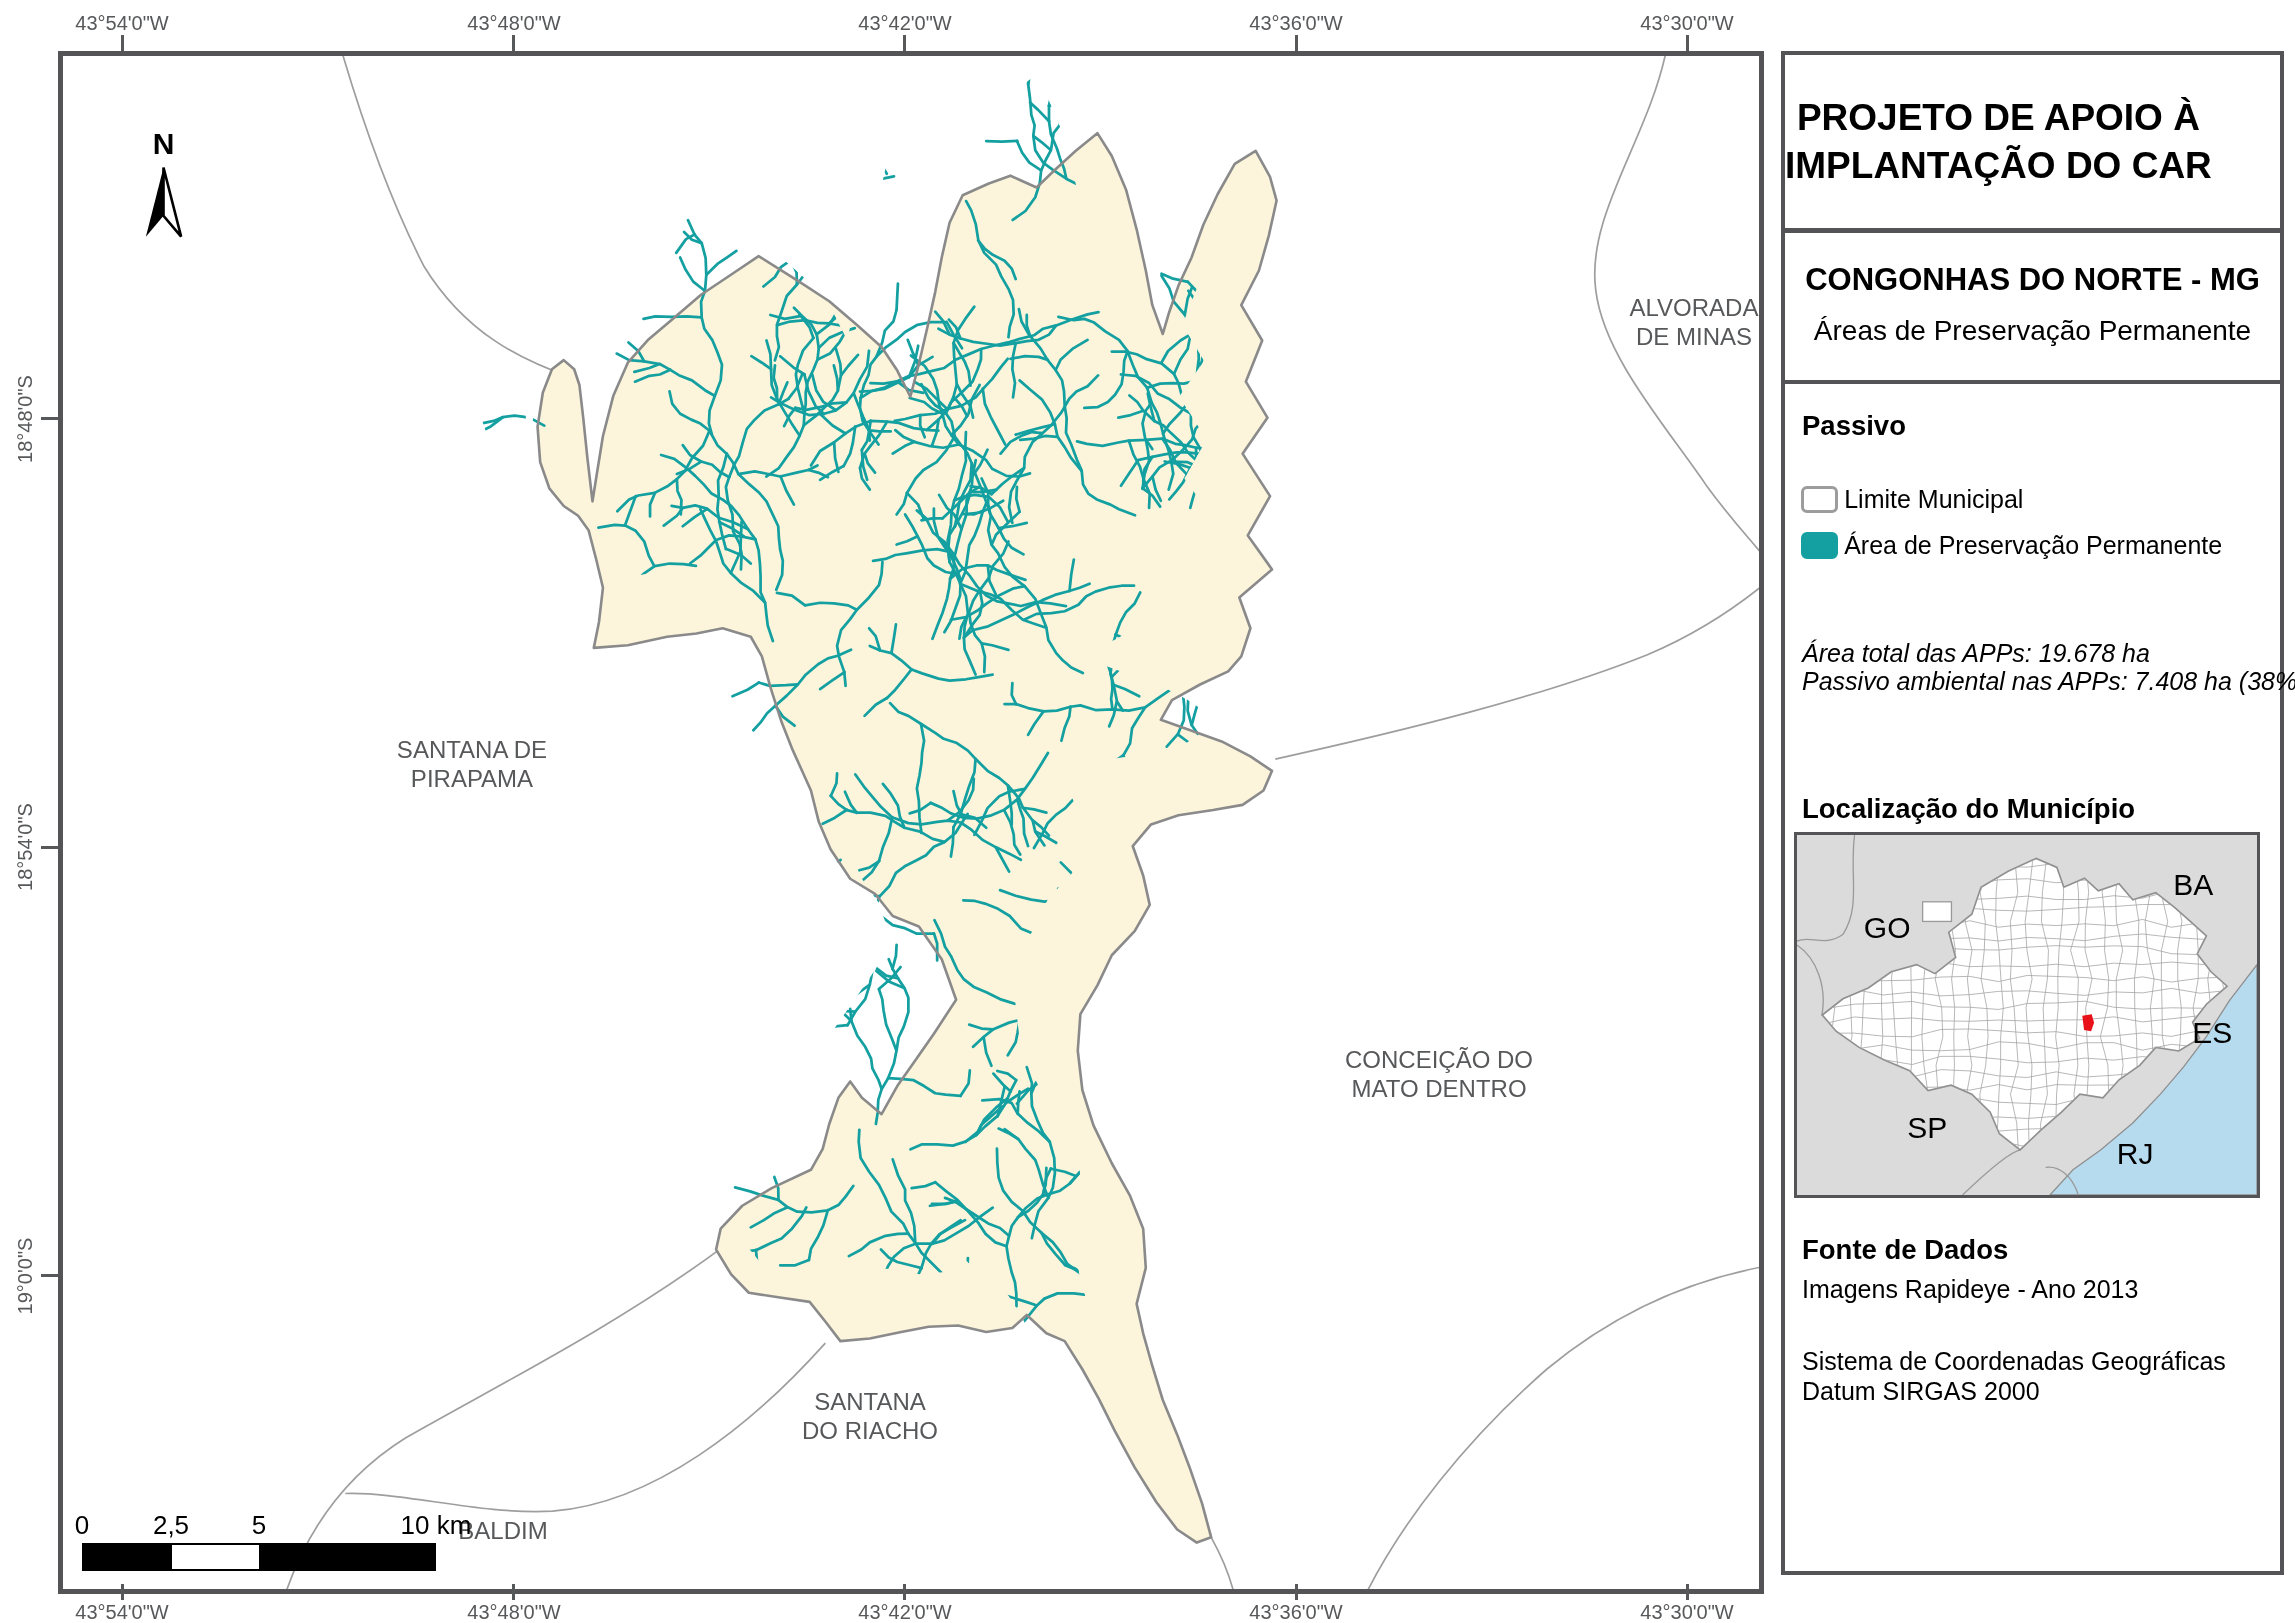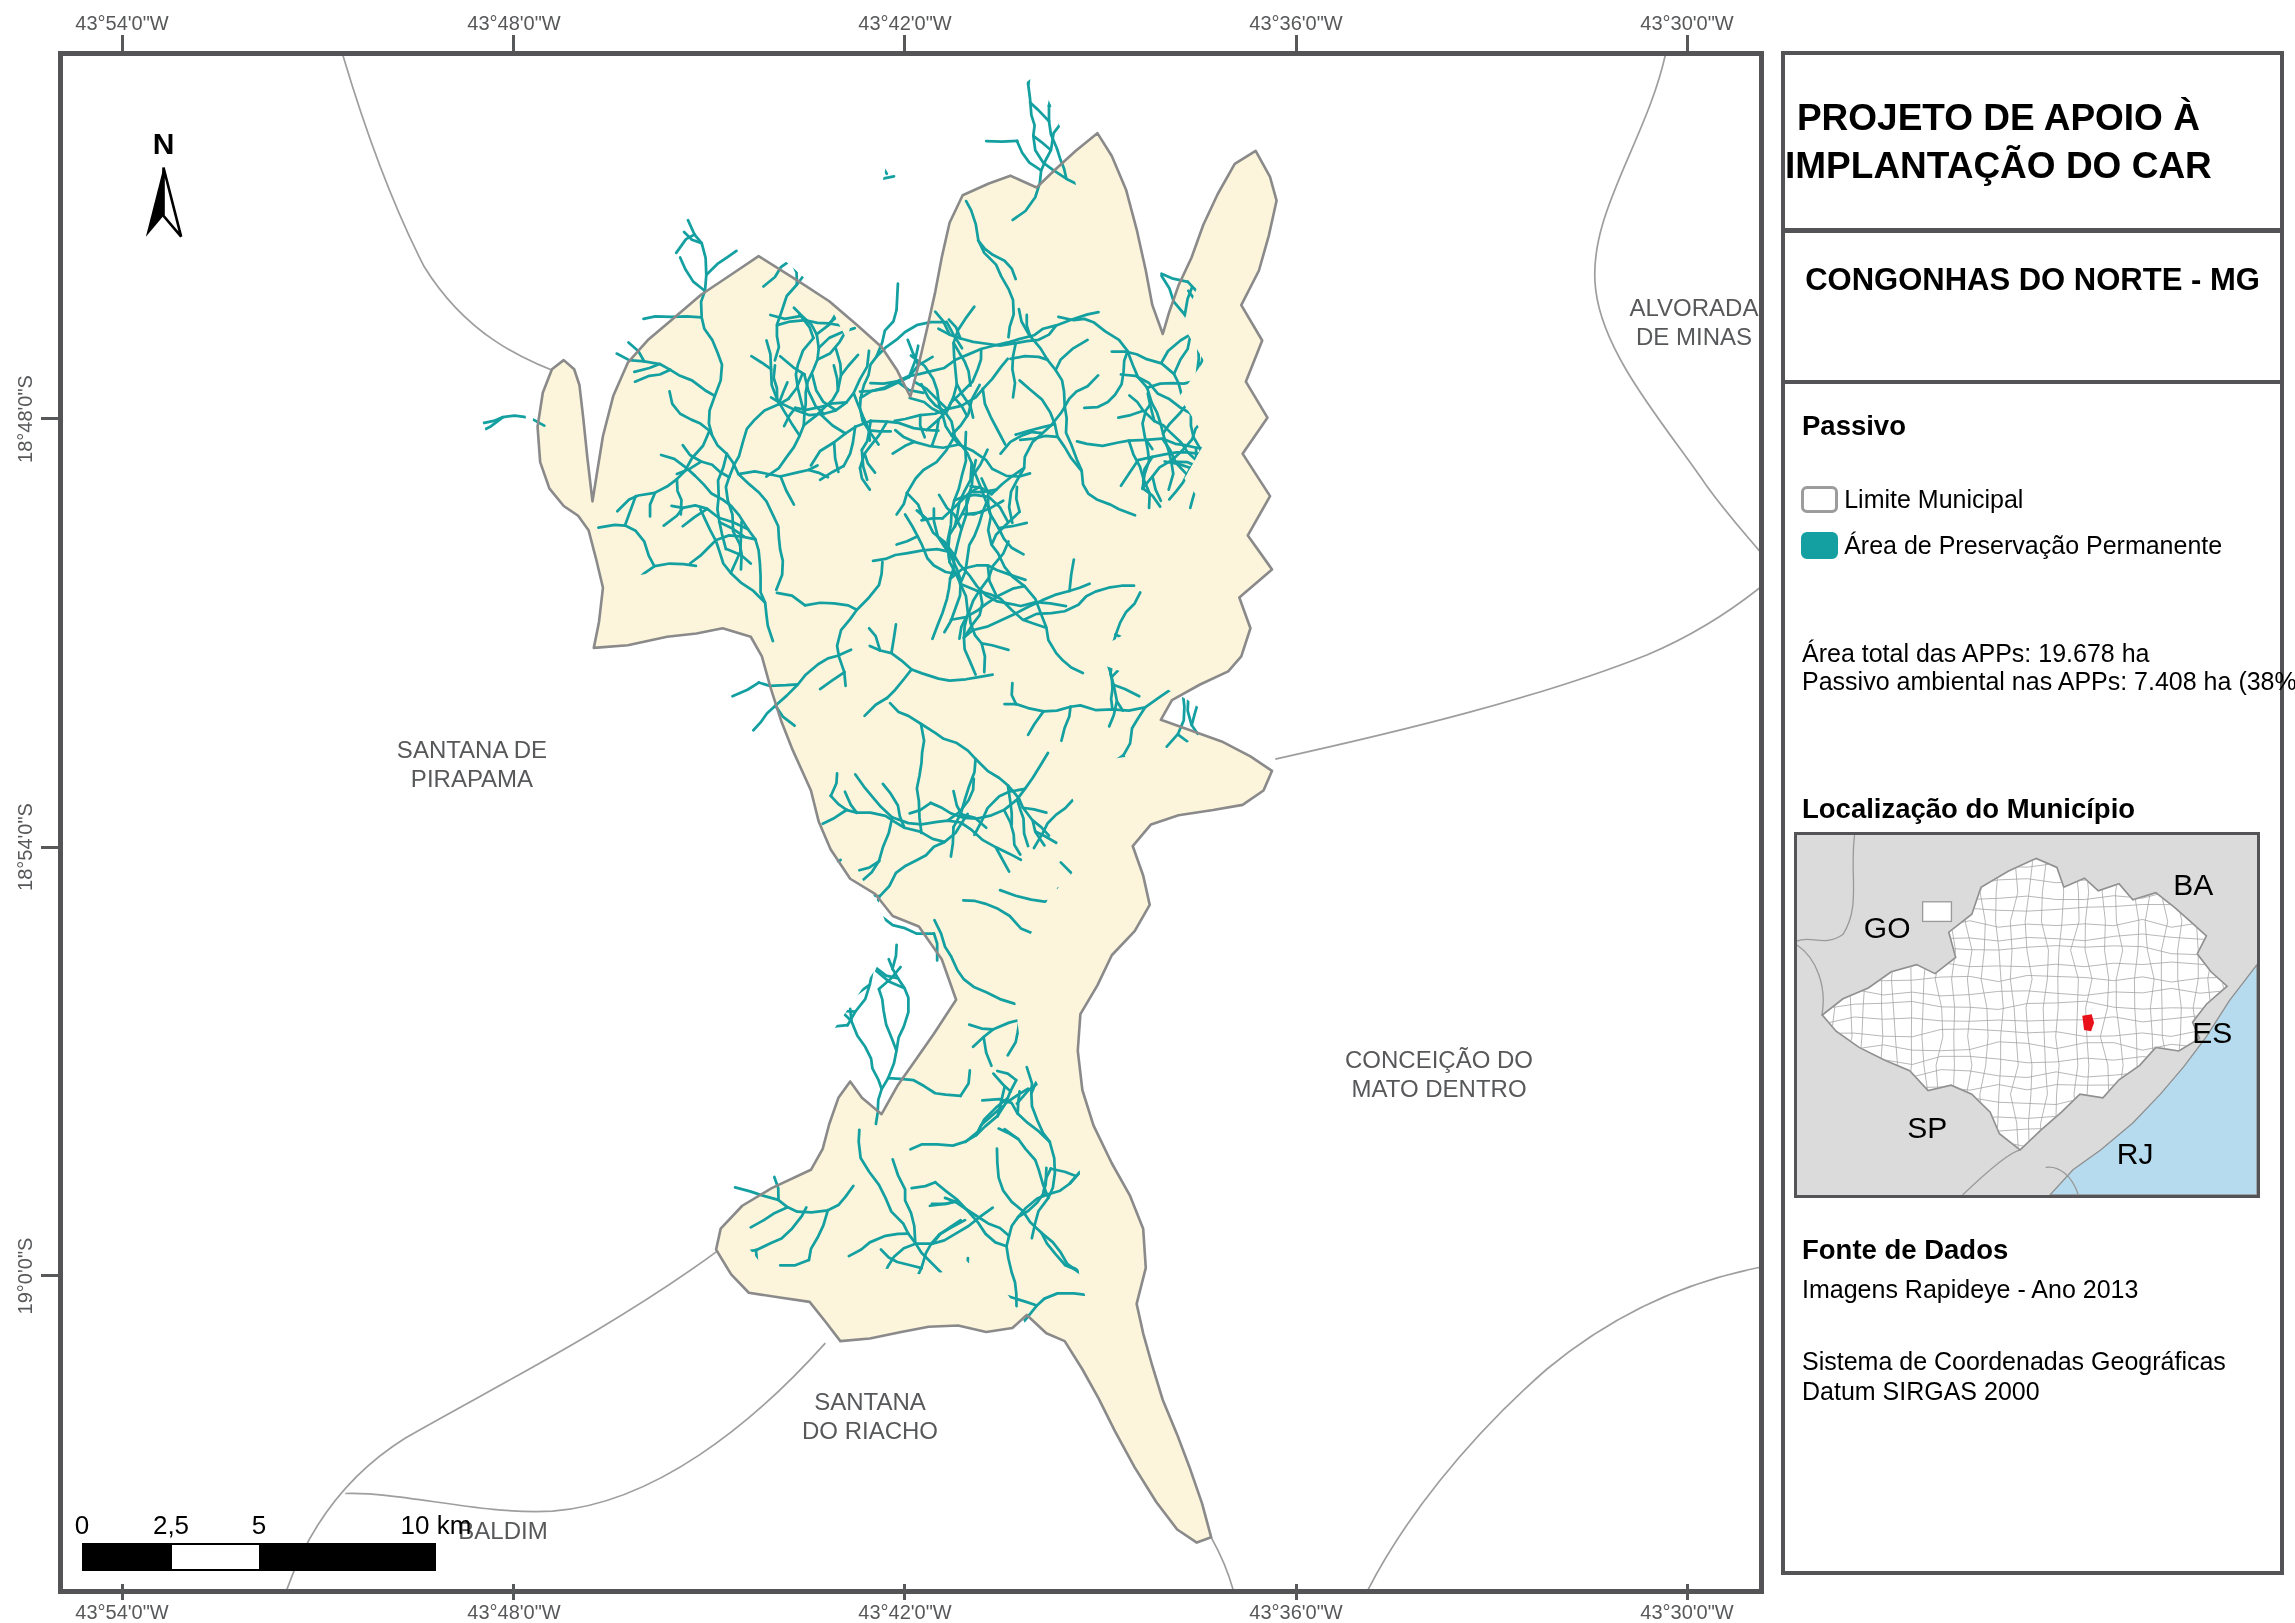--- a/index.html
+++ b/index.html
@@ -33,21 +33,21 @@
   #side-title{top:51px;height:173px;display:flex;align-items:center;}
   #side-title .t{font-size:37px;font-weight:bold;text-align:center;line-height:1.28;color:#000;}
   #side-sub{top:229px;height:147px;}
   #side-sub .m{font-size:31px;font-weight:bold;text-align:center;margin-top:29px;color:#000;}
   #side-sub .a{font-size:28px;text-align:center;margin-top:17px;color:#000;}
   #side-main{top:380px;height:1187px;}
   .h-bold{font-size:27.5px;font-weight:bold;color:#000;position:absolute;left:17px;}
   .legend-row{position:absolute;left:15.7px;display:flex;align-items:center;margin-top:28px;}
   .legend-swatch{width:31px;height:21.6px;border-radius:5.9px;flex:none;}
   .legend-label{font-size:25px;color:#000;margin-left:6.5px;white-space:nowrap;}
-  .stat-line{position:absolute;left:17px;font-size:25px;color:#000;white-space:nowrap;}
+  .stat-line{position:absolute;left:17px;font-size:25px;color:#000;white-space:nowrap;font-style:italic;}
   #inset-wrap{position:absolute;left:9.2px;top:448px;width:460px;height:360px;
               border:3.9px solid #545456;background:#DBDBDB;overflow:hidden;}
   .inset-state-label{position:absolute;font-size:30px;color:#000;transform:translate(-50%,-50%);}
   .src-line{position:absolute;left:17px;font-size:25px;color:#000;white-space:nowrap;}
   
   #logo{position:absolute;left:144px;top:1001px;width:275px;height:170px;}
   #logo-text{position:absolute;left:105px;top:93px;font-size:54px;font-weight:bold;
              color:#7B7366;letter-spacing:0.7px;}
 </style>
 </head>
@@ -576,20 +576,21 @@
 
 <div class="side-box" id="side-title">
   <div class="t">
     <span>PROJETO DE APOIO À</span><br>
     <span>IMPLANTAÇÃO DO CAR</span>
   </div>
 </div>
 
 <div class="side-box" id="side-sub">
   <div class="m">CONGONHAS DO NORTE - MG</div>
+  <div class="a">Áreas de Preservação Permanente</div>
 </div>
 
 <div class="side-box" id="side-main">
   <div class="h-bold" style="top:26px;">Passivo</div>
 
   <div class="legend-row" style="top:73px;">
     <div class="legend-swatch" id="swatch-limite" style="background: rgb(255, 255, 255); border: 3.3px solid rgb(156, 156, 156);"></div>
     <div class="legend-label">Limite Municipal</div>
   </div>
   <div class="legend-row" style="top:119px;">

